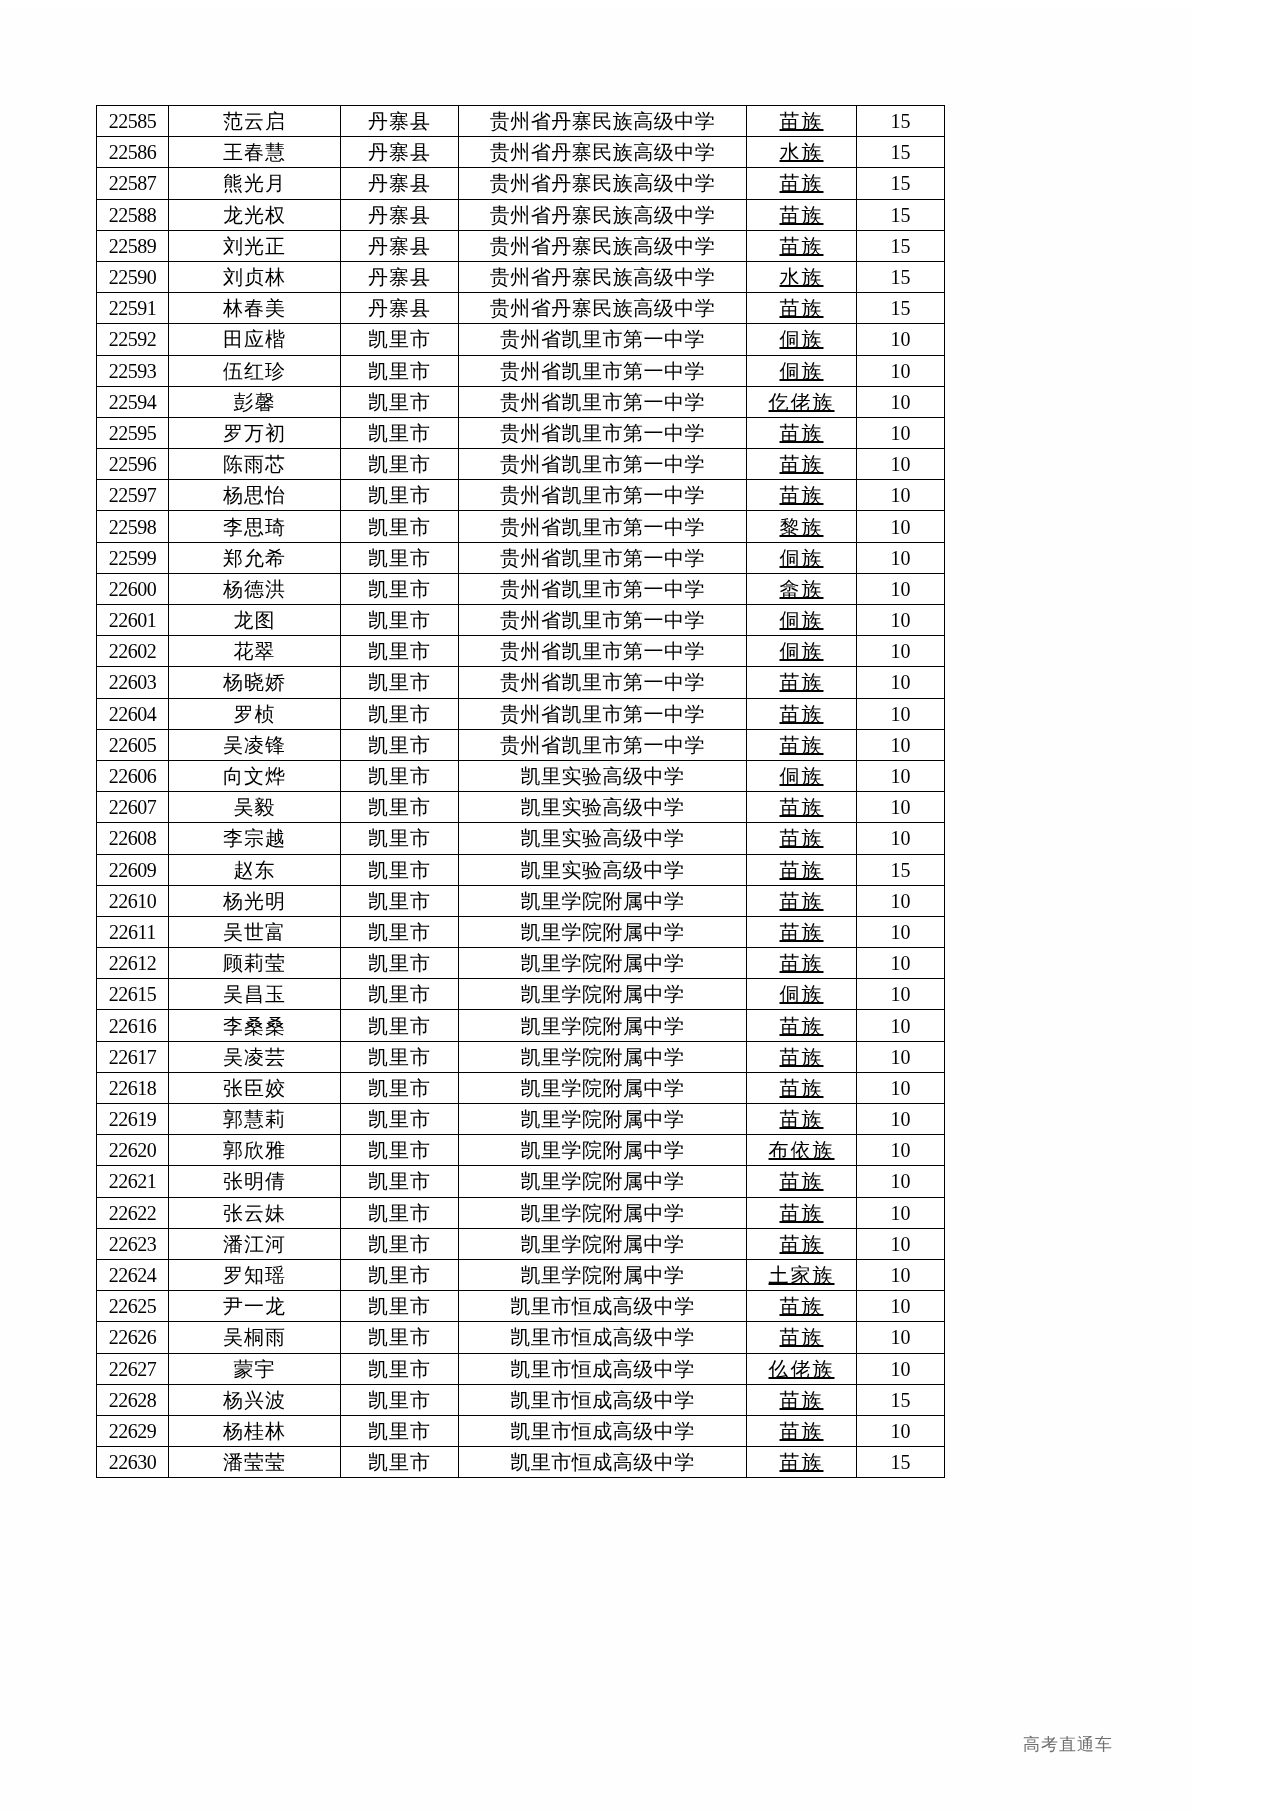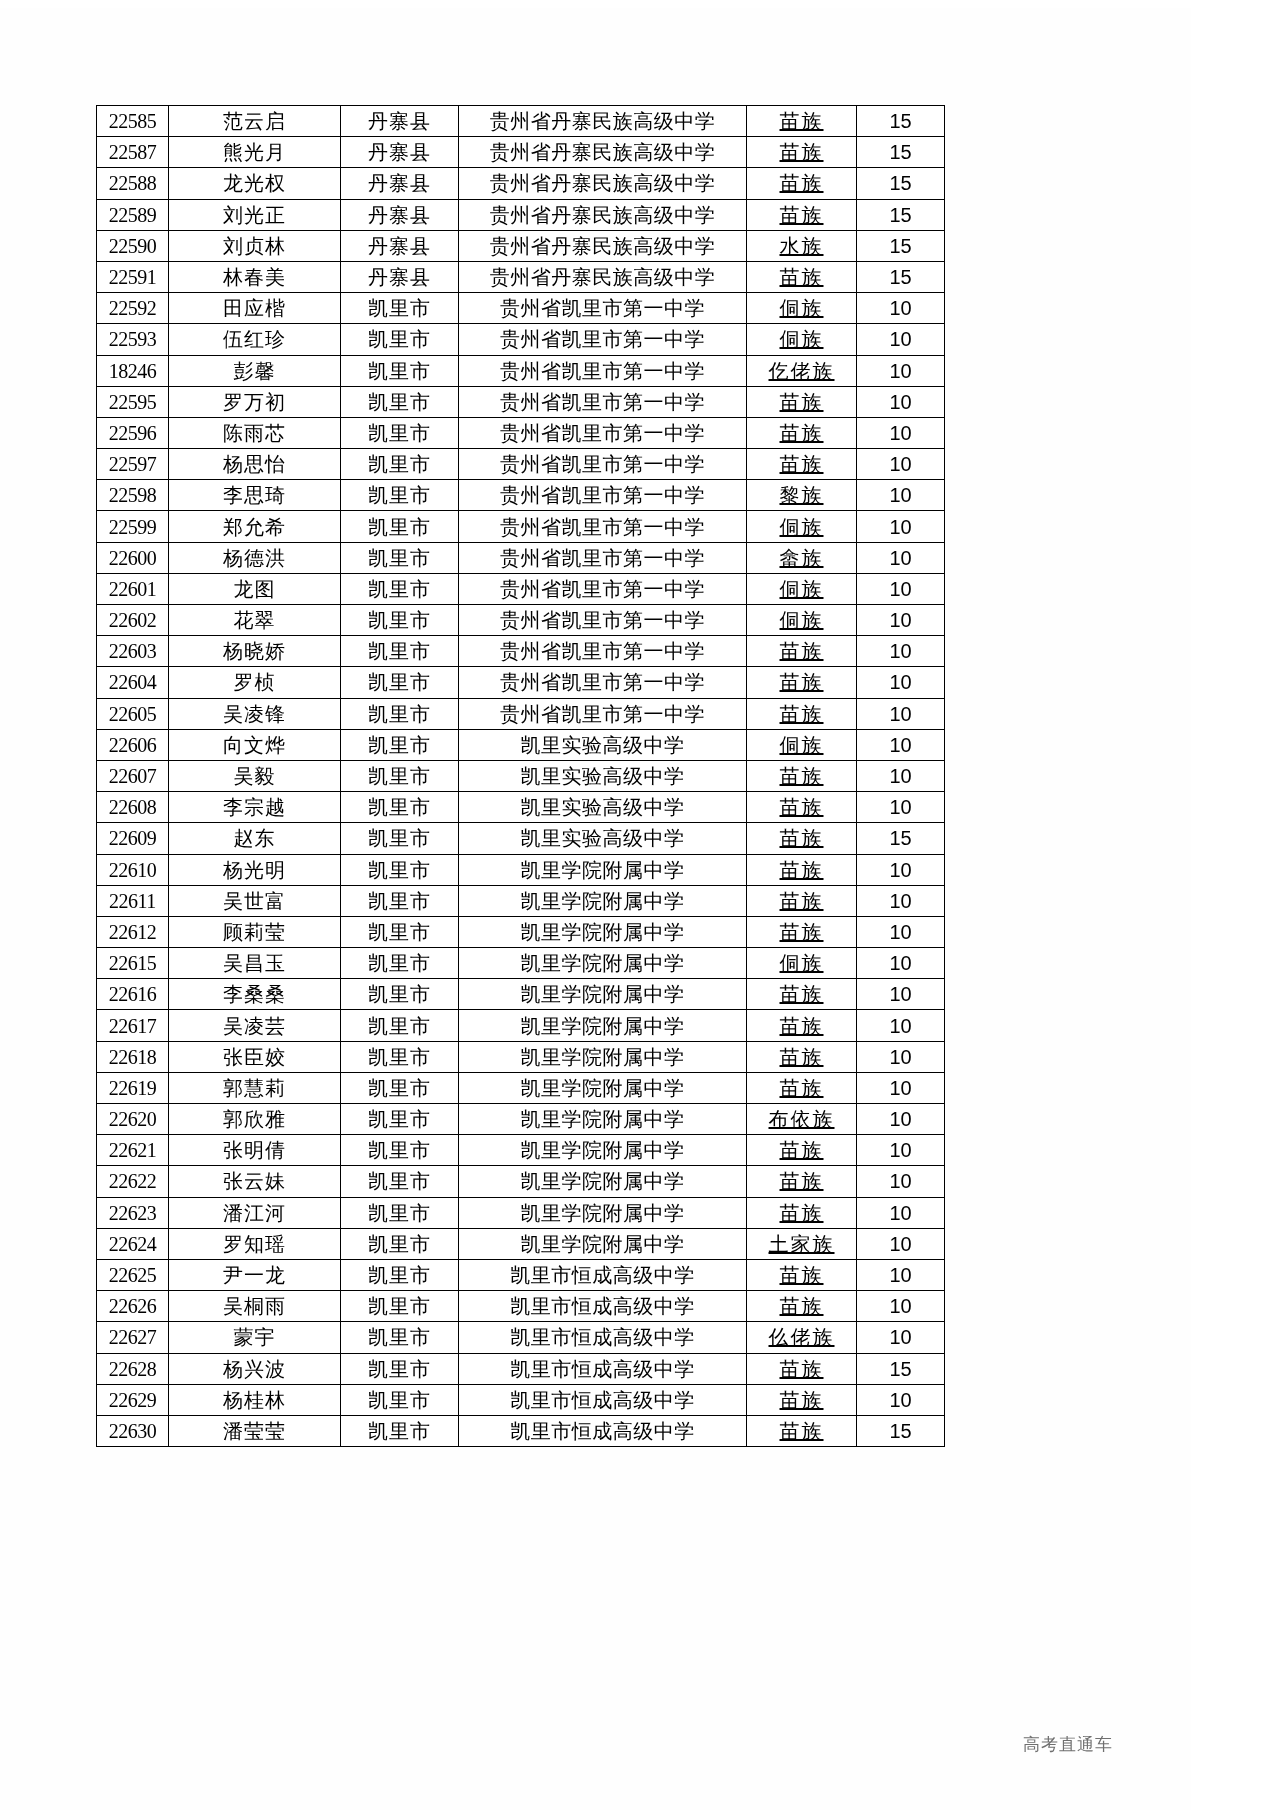--- a/index.html
+++ b/index.html
@@ -65,21 +65,21 @@
     letter-spacing: -0.5px;
   }
   td.name, td.county, td.school, td.ethnic {
     font-family: "DejaVu Sans", "Liberation Sans", sans-serif;
     font-size: 19px;
     letter-spacing: 1px;
   }
   td.school { font-size: 18.5px; letter-spacing: 0.5px; }
   td.ethnic { letter-spacing: 2px; text-decoration: underline; }
   td.pts {
-    font-family: Liberation Sans, sans-serif;
+    font-family: Liberation Serif, serif;
     font-size: 21px;
   }
 
   #watermark {
     position: absolute;
     right: 78px;
     bottom: 62px;
     font-family: "DejaVu Sans", "Liberation Sans", sans-serif;
     font-size: 17px;
     color: #6f6f6f;
@@ -106,20 +106,28 @@
       <tbody id="roster-body">
           <tr>
             <td class="id">22585</td>
             <td class="name">范云启</td>
             <td class="county">丹寨县</td>
             <td class="school">贵州省丹寨民族高级中学</td>
             <td class="ethnic">苗族</td>
             <td class="pts">15</td>
           </tr>
           <tr>
+            <td class="id">22586</td>
+            <td class="name">王春慧</td>
+            <td class="county">丹寨县</td>
+            <td class="school">贵州省丹寨民族高级中学</td>
+            <td class="ethnic">水族</td>
+            <td class="pts">15</td>
+          </tr>
+          <tr>
             <td class="id">22587</td>
             <td class="name">熊光月</td>
             <td class="county">丹寨县</td>
             <td class="school">贵州省丹寨民族高级中学</td>
             <td class="ethnic">苗族</td>
             <td class="pts">15</td>
           </tr>
           <tr>
             <td class="id">22588</td>
             <td class="name">龙光权</td>
@@ -162,21 +170,21 @@
           </tr>
           <tr>
             <td class="id">22593</td>
             <td class="name">伍红珍</td>
             <td class="county">凯里市</td>
             <td class="school">贵州省凯里市第一中学</td>
             <td class="ethnic">侗族</td>
             <td class="pts">10</td>
           </tr>
           <tr>
-            <td class="id">18246</td>
+            <td class="id">22594</td>
             <td class="name">彭馨</td>
             <td class="county">凯里市</td>
             <td class="school">贵州省凯里市第一中学</td>
             <td class="ethnic">仡佬族</td>
             <td class="pts">10</td>
           </tr>
           <tr>
             <td class="id">22595</td>
             <td class="name">罗万初</td>
             <td class="county">凯里市</td>

